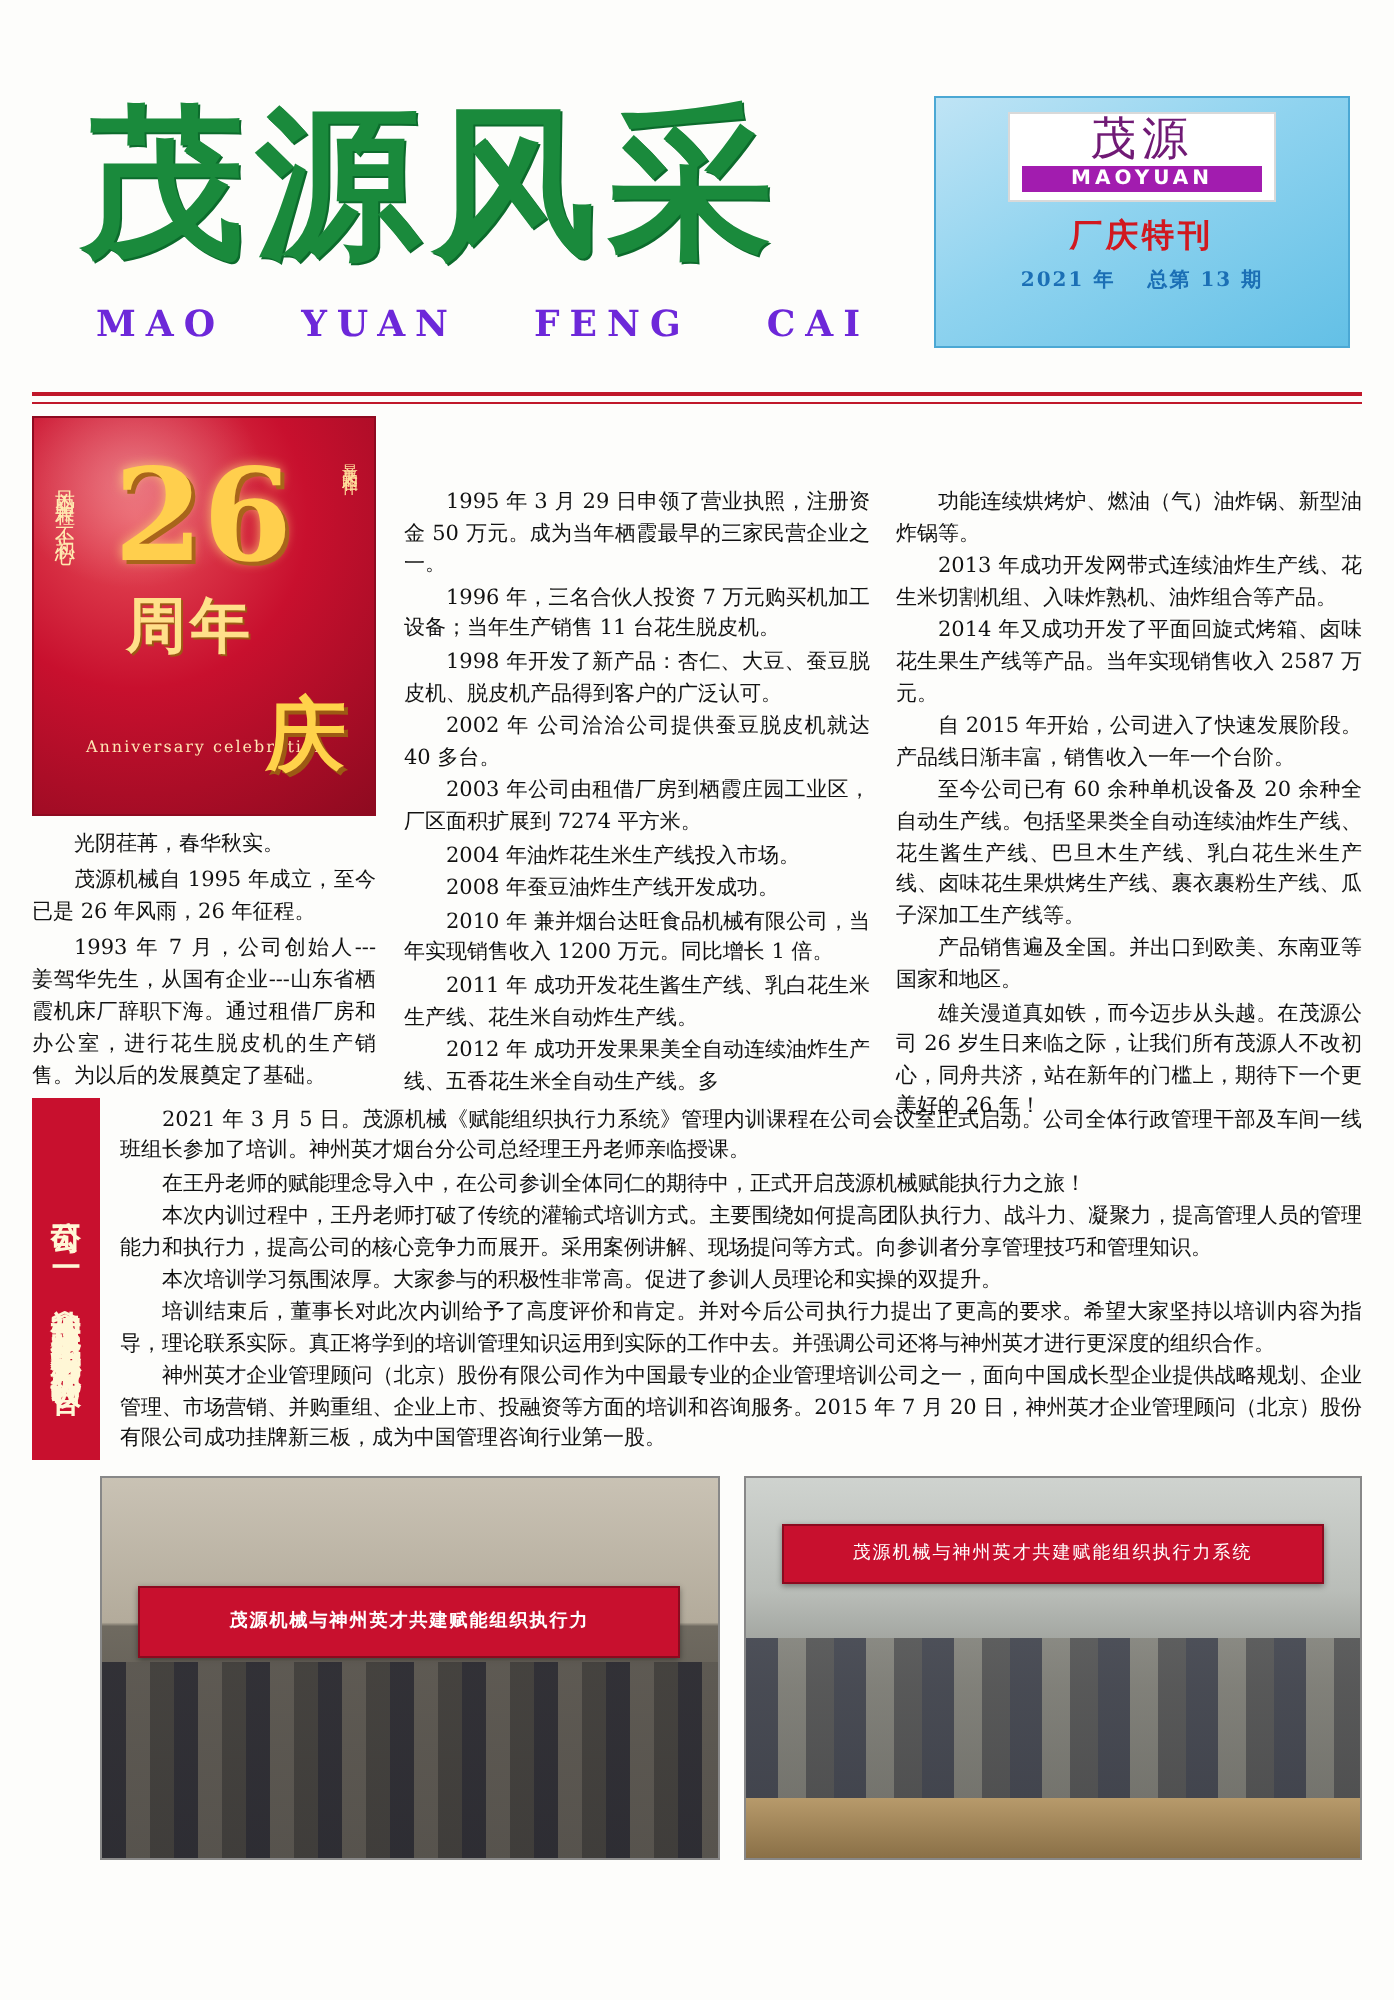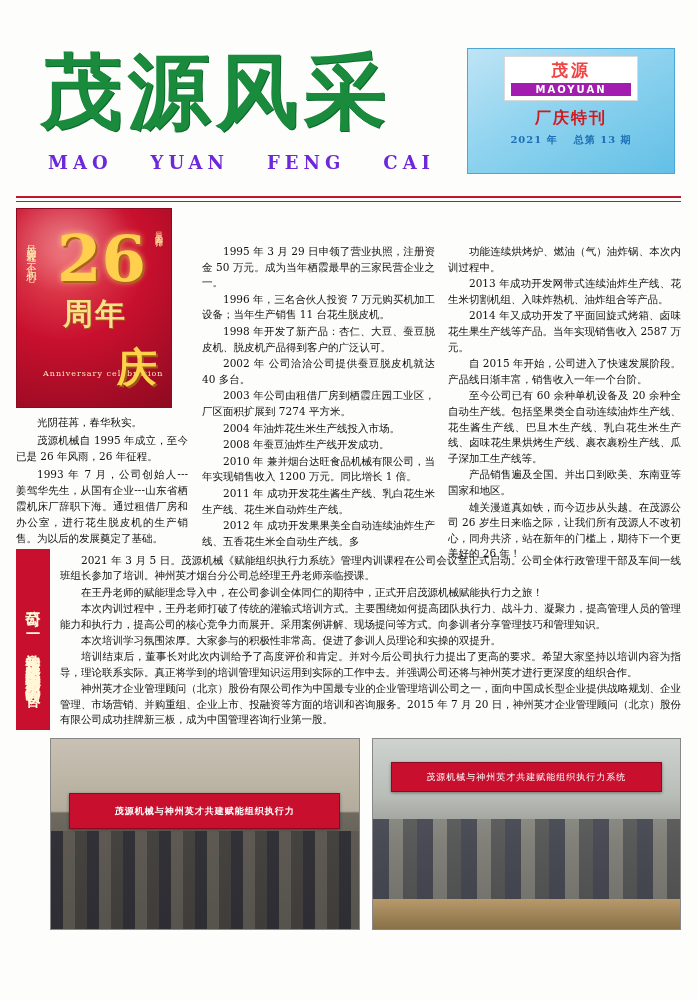--- a/index.html
+++ b/index.html
@@ -56,21 +56,21 @@
   }
   .logo-plate{
     margin:7px auto 0 auto;
     width:132px;
     background:#ffffff;
     border:1px solid #d9d9d9;
     padding:3px 0 4px 0;
   }
   .logo-cn{
     font-family:"DejaVu Serif","Liberation Serif",serif;
-    font-size:17px;font-weight:bold;color:#ef4444;letter-spacing:3px;
+    font-size:23px;font-weight:normal;color:#701a75;letter-spacing:3px;
     line-height:20px;
   }
   .logo-bar{
     margin:3px 6px 0 6px;
     background:#a21caf;color:#fff;
     font-size:10px;letter-spacing:2px;font-weight:bold;
     line-height:13px;
   }
   .mast-special{
     margin-top:7px;
@@ -97,21 +97,21 @@
     padding:6px 16px 0 16px;
     box-sizing:border-box;
     height:345px;
   }
   .poster{
     width:172px;
     flex:0 0 172px;
   }
   .poster-img{
     position:relative;
-    width:156px;height:200px;
+    width:172px;height:200px;
     background:
       radial-gradient(circle at 30% 25%, #e8505a 0%, #c8102e 45%, #8e0a20 100%);
     overflow:hidden;
     border:1px solid #8e0a20;
     box-sizing:border-box;
   }
   .poster-img:before{
     content:"";
     position:absolute;left:-20px;top:-30px;width:140px;height:120px;
     background:radial-gradient(ellipse at center,rgba(255,255,255,.28),rgba(255,255,255,0) 65%);
@@ -324,21 +324,21 @@
         <p>1998 年开发了新产品：杏仁、大豆、蚕豆脱皮机、脱皮机产品得到客户的广泛认可。</p>
         <p>2002 年 公司洽洽公司提供蚕豆脱皮机就达 40 多台。</p>
         <p>2003 年公司由租借厂房到栖霞庄园工业区，厂区面积扩展到 7274 平方米。</p>
         <p>2004 年油炸花生米生产线投入市场。</p>
         <p>2008 年蚕豆油炸生产线开发成功。</p>
         <p>2010 年 兼并烟台达旺食品机械有限公司，当年实现销售收入 1200 万元。同比增长 1 倍。</p>
         <p>2011 年 成功开发花生酱生产线、乳白花生米生产线、花生米自动炸生产线。</p>
         <p>2012 年 成功开发果果美全自动连续油炸生产线、五香花生米全自动生产线。多</p>
       </div>
       <div class="col">
-        <p>功能连续烘烤炉、燃油（气）油炸锅、本次内训过程中。</p>
+        <p>功能连续烘烤炉、燃油（气）油炸锅、新型油炸锅等。</p>
         <p>2013 年成功开发网带式连续油炸生产线、花生米切割机组、入味炸熟机、油炸组合等产品。</p>
         <p>2014 年又成功开发了平面回旋式烤箱、卤味花生果生产线等产品。当年实现销售收入 2587 万元。</p>
         <p>自 2015 年开始，公司进入了快速发展阶段。产品线日渐丰富，销售收入一年一个台阶。</p>
         <p>至今公司已有 60 余种单机设备及 20 余种全自动生产线。包括坚果类全自动连续油炸生产线、花生酱生产线、巴旦木生产线、乳白花生米生产线、卤味花生果烘烤生产线、裹衣裹粉生产线、瓜子深加工生产线等。</p>
         <p>产品销售遍及全国。并出口到欧美、东南亚等国家和地区。</p>
         <p>雄关漫道真如铁，而今迈步从头越。在茂源公司 26 岁生日来临之际，让我们所有茂源人不改初心，同舟共济，站在新年的门槛上，期待下一个更美好的 26 年！</p>
       </div>
     </div>
   </div>
 

